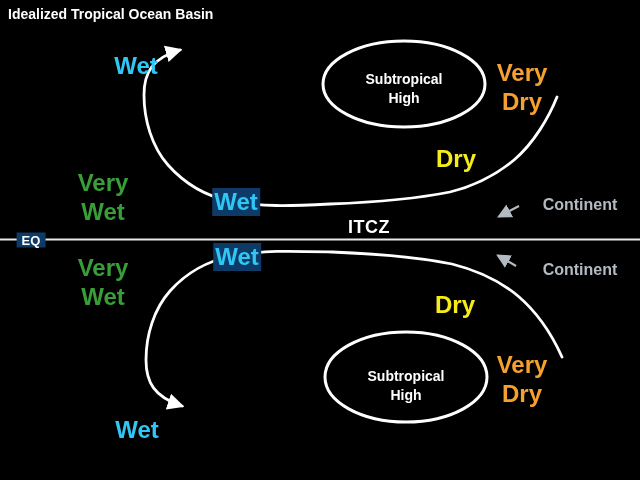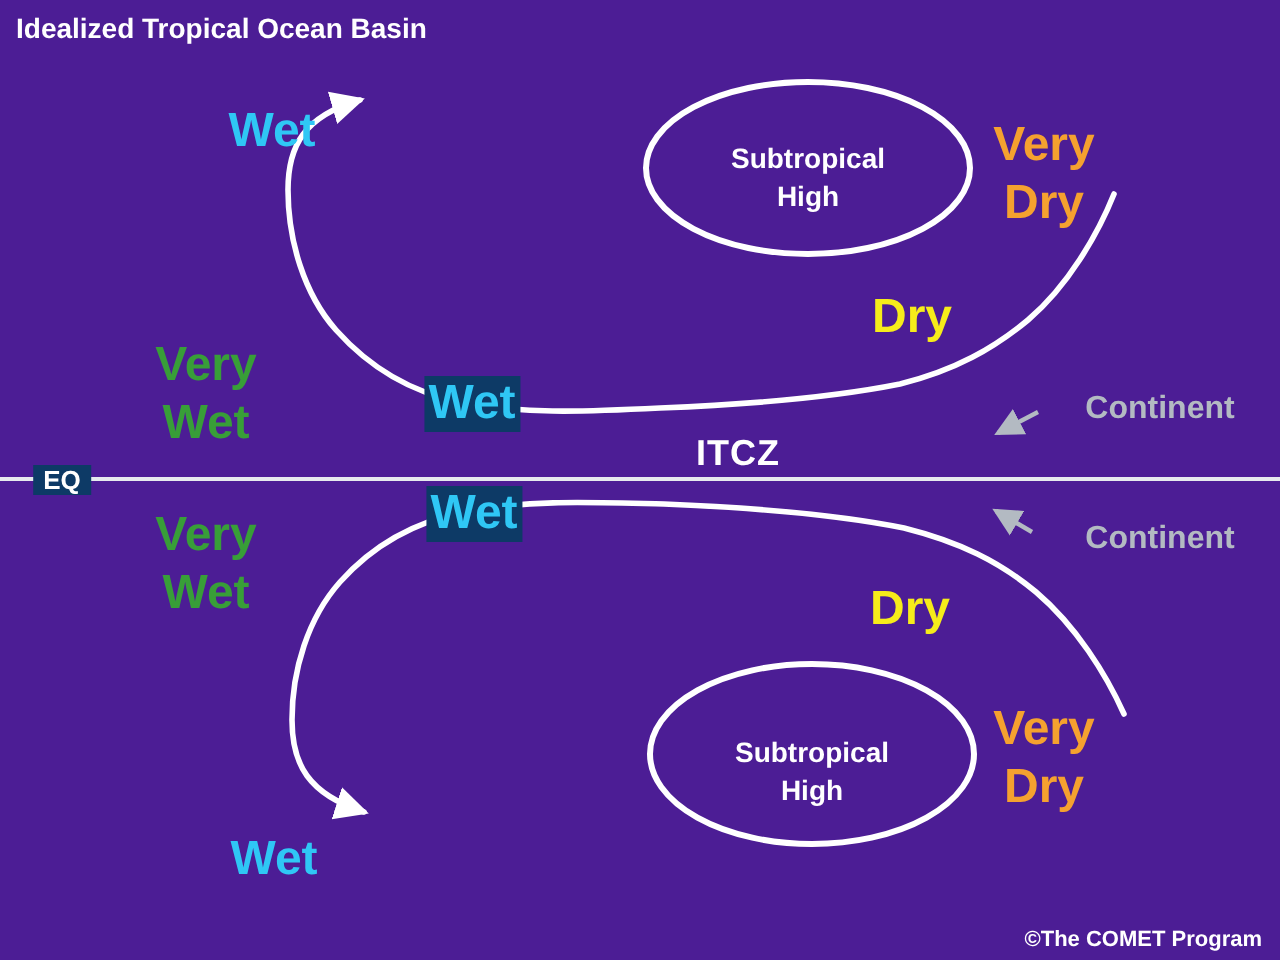--- a/index.html
+++ b/index.html
@@ -3,21 +3,21 @@
 <meta charset="utf-8">
 <style>
   html, body { margin: 0; padding: 0; }
   body {
     width: 640px; height: 480px; overflow: hidden;
     background: #0d3a66;
     font-family: "Liberation Sans", sans-serif;
   }
   .canvas {
     position: relative; width: 640px; height: 480px;
-    background: #4c1d95; overflow: hidden;
+    background: #000000; overflow: hidden;
   }
   .overlay-svg { position: absolute; left: 0; top: 0; width: 640px; height: 480px; }
 
   .lbl {
     position: absolute; font-weight: bold; white-space: nowrap;
     transform: translate(-50%, -50%); text-align: center;
   }
   .title {
     position: absolute; left: 8px; top: 6px;
     font-size: 14px; font-weight: bold; color: #ffffff;
@@ -72,21 +72,20 @@
              C 146 382 154 397 182 406" fill="none" stroke="#ffffff" stroke-width="2.8" stroke-linecap="round" marker-end="url(#arrow-white)"></path>
 
     <ellipse cx="404" cy="84" rx="81" ry="43" fill="none" stroke="#ffffff" stroke-width="3"></ellipse>
     <ellipse cx="406" cy="377" rx="81" ry="45" fill="none" stroke="#ffffff" stroke-width="3"></ellipse>
 
     <line x1="519" y1="206" x2="499" y2="216.5" stroke="#b3bac2" stroke-width="2.2" marker-end="url(#arrow-gray)"></line>
     <line x1="516" y1="266" x2="498" y2="255.5" stroke="#b3bac2" stroke-width="2.2" marker-end="url(#arrow-gray)"></line>
   </svg>
 
   <div class="title">Idealized Tropical Ocean Basin</div>
-  <div class="credit">©The COMET Program</div>
 
   <div class="lbl eq" style="left:31px; top:240px;">EQ</div>
   <div class="lbl itcz" style="left:341px; top:227px;margin-left:28px;">ITCZ</div>
 
   <div class="lbl wet" style="left:136px; top:66px;">Wet</div>
   <div class="lbl wet masked" style="left:236px; top:202px;">Wet</div>
   <div class="lbl vwet" style="left:103px; top:197px;">
     <div>Very</div>
     <div>Wet</div>
   </div>

